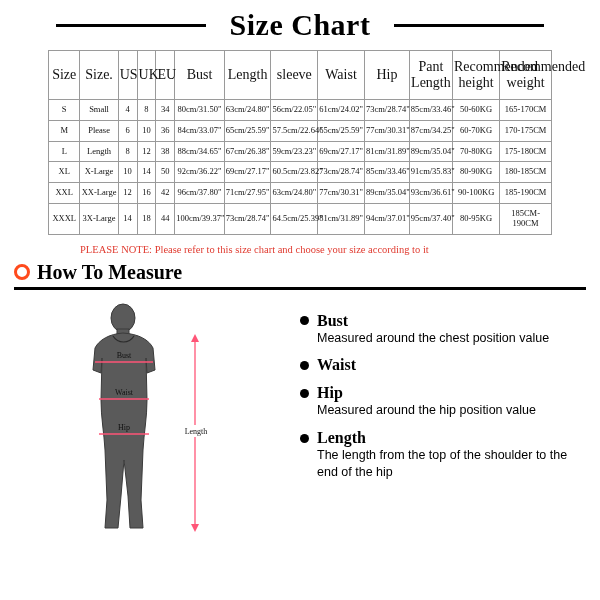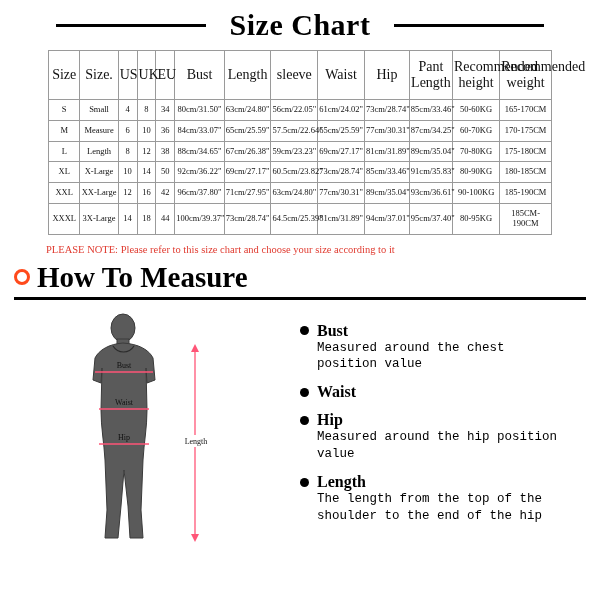--- a/index.html
+++ b/index.html
@@ -82,41 +82,42 @@
   col.c-pant     { width: 9.6%; }
   col.c-rh       { width: 10.5%; }
   col.c-rw       { width: 11.5%; }
 
   
   .note {
     color: #e03a2f;
     font-family: "Liberation Serif", serif;
     font-size: 10.5px;
     padding: 9px 0 0 46px;
+    margin-left: 34px;
   }
 
   
   .howto {
     display: flex;
     align-items: center;
     gap: 7px;
     padding: 6px 0 0 14px;
   }
   .howto-bullet {
     width: 16px;
     height: 16px;
     border: 3px solid #ff4a1c;
     border-radius: 50%;
     box-sizing: border-box;
     flex: 0 0 auto;
   }
   .howto-text {
     font-family: "Liberation Serif", serif;
     font-weight: bold;
-    font-size: 29px;
+    font-size: 20px;
   }
   .howto-rule {
     height: 3px;
     background: #000;
     margin: 3px 14px 0 14px;
   }
 
   
   .lower {
     display: flex;
@@ -155,21 +156,21 @@
     background: #000;
     border-radius: 50%;
     flex: 0 0 auto;
   }
   .desc-title {
     font-family: "Liberation Serif", serif;
     font-weight: bold;
     font-size: 16px;
   }
   .desc-body {
-    font-family: Liberation Mono, monospace;
+    font-family: Liberation Sans, sans-serif;
     font-size: 12.5px;
     line-height: 1.35;
     padding-left: 17px;
     max-width: 252px;
   }
 </style>
 </head>
 <body>
 
 <div class="page">
@@ -225,21 +226,21 @@
           <td>63cm/24.80"</td>
           <td>56cm/22.05"</td>
           <td>61cm/24.02"</td>
           <td>73cm/28.74"</td>
           <td>85cm/33.46"</td>
           <td>50-60KG</td>
           <td>165-170CM</td>
         </tr>
         <tr>
           <td>M</td>
-          <td>Measure</td>
+          <td>Please</td>
           <td>6</td>
           <td>10</td>
           <td>36</td>
           <td>84cm/33.07"</td>
           <td>65cm/25.59"</td>
           <td>57.5cm/22.64"</td>
           <td>65cm/25.59"</td>
           <td>77cm/30.31"</td>
           <td>87cm/34.25"</td>
           <td>60-70KG</td>

